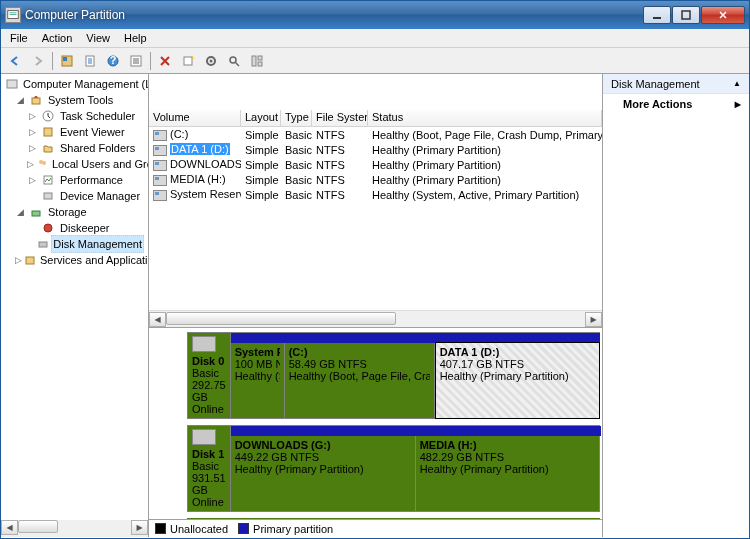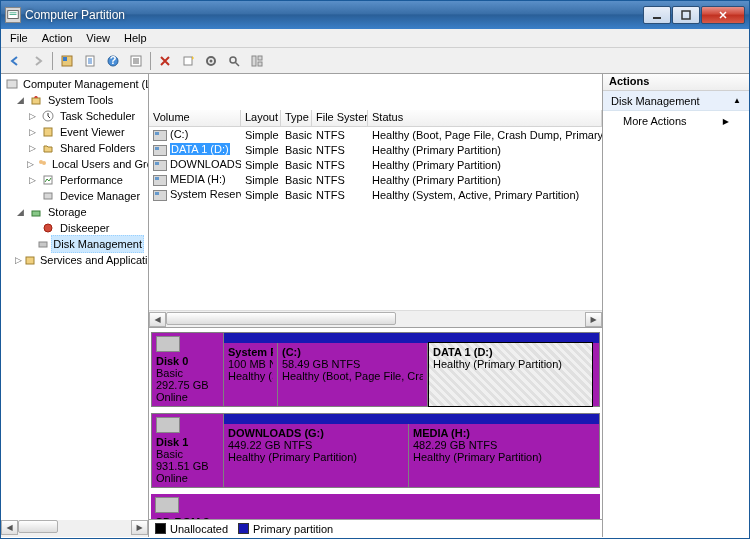--- a/index.html
+++ b/index.html
@@ -47,42 +47,42 @@
 .vrow.sel .cell:first-child .txt { background:#3399ff; color:#fff; padding:0 1px;}
 .volicon{width:14px;height:11px;background:#d8d8d8;border:1px solid #888;display:inline-block;margin-right:3px;vertical-align:middle;position:relative;}
 .volicon::after{content:'';position:absolute;left:1px;top:1px;width:4px;height:3px;background:#6699cc;}
 .hscroll { position:absolute; bottom:0; left:0; right:0; height:17px; background:#f0f0f0; border-top:1px solid #ddd; display:flex;align-items:center;}
 .hscroll .arrow{width:17px;height:15px;background:linear-gradient(#fff,#e0e0e0);border:1px solid #b0b0b0;display:inline-flex;align-items:center;justify-content:center;font-size:8px;color:#555;}
 .hscroll .track{flex:1;background:#f0f0f0;height:15px;position:relative;}
 .hscroll .thumb{position:absolute;left:0;top:0;height:13px;background:linear-gradient(#fff,#ddd);border:1px solid #b0b0b0;border-radius:2px;}
 
 
 .diskmap { flex:1; overflow:hidden; position:relative; padding:4px 2px 0 2px;}
-.diskrow { display:flex; border:1px solid #808080; margin-bottom:6px; min-height:58px; background:#a21caf;}
+.diskrow { display:flex; border:1px solid #808080; margin-bottom:6px; min-height:58px; background:#4d7c0f;margin-left:36px;}
 .diskrow.cd{border:none;}
 .diskhead { width:72px; padding:3px 4px; border-right:1px solid #808080;}
 .diskhead .dicon{width:24px;height:16px;background:#c8c8c8;border:1px solid #888;display:inline-block;margin-bottom:1px;}
 .diskhead b{font-weight:bold;display:block;}
 .diskparts { flex:1; display:flex; flex-direction:column;}
 .partstrip { height:10px; background:#1818b2; display:flex;}
 .parts { flex:1; display:flex;}
 .part { border-right:1px solid #808080; padding:3px 4px; overflow:hidden;}
 .part:last-child{border-right:none;}
 .part.sel { background: repeating-linear-gradient(45deg,#f0f0f0,#f0f0f0 3px,#e0e0e0 3px,#e0e0e0 6px); border:1px solid #000; margin:-1px 0;}
 .part b{font-weight:bold;display:block;white-space:nowrap;overflow:hidden;}
 .part div{white-space:nowrap;overflow:hidden;}
 
 .legend { position:absolute; bottom:0; left:0; right:0; height:18px; border-top:1px solid #a0a0a0; background:#fff; display:flex; align-items:center; padding:0 6px; gap:4px;}
 .legend .sw{width:11px;height:11px;border:1px solid #333;}
 
 
 .right .ahdr { height:17px; background:linear-gradient(#fdfdfd,#eee); border-bottom:1px solid #d0d0d0; padding:1px 6px; font-weight:bold;}
 .right .asec { height:20px; background:#e8f0fb; border-bottom:1px solid #d8e4f0; padding:2px 8px; display:flex; align-items:center;}
 .right .asec .tri{margin-left:auto;font-size:8px;}
-.right .aitem { padding:4px 20px 4px 20px; display:flex; align-items:center;}
+.right .aitem { padding:4px 8px 4px 20px; display:flex; align-items:center;font-weight:bold;}
 .right .aitem .tri{margin-left:auto;font-size:8px;}
 
 
 .leftscroll{position:absolute;bottom:0;left:0;right:0;height:17px;background:#f0f0f0;display:flex;}
 .leftscroll .arrow{width:17px;height:15px;background:linear-gradient(#fff,#e0e0e0);border:1px solid #b0b0b0;display:inline-flex;align-items:center;justify-content:center;font-size:8px;color:#555;}
 .leftscroll .track{flex:1;position:relative;}
 .leftscroll .thumb{position:absolute;left:0;top:0;width:40px;height:13px;background:linear-gradient(#fff,#ddd);border:1px solid #b0b0b0;border-radius:2px;}
 
 svg{display:block;}
 </style>
@@ -387,20 +387,21 @@
                   <div>100 MB NT</div>
                   <div>Healthy (S</div>
                 </div>
                 <div class="part" style="width:150px">
         <b>(C:)</b>
                   <div>58.49 GB NTFS</div>
                   <div>Healthy (Boot, Page File, Cras</div>
                 </div>
                 <div class="part sel" style="width:165px">
         <b>DATA 1  (D:)</b>
+                  <div>407.17 GB NTFS</div>
                   <div>Healthy (Primary Partition)</div>
                 </div>
               </div>
             </div>
           </div>
           <div class="diskrow">
             <div class="diskhead">
     <span class="dicon"></span>
     <b>Disk 1</b><div>Basic</div><div>931.51 GB</div><div>Online</div></div>
             <div class="diskparts">
@@ -428,21 +429,20 @@
       <div class="legend">
         <span class="sw" style="background:#000"></span>
         <span>Unallocated</span>
         <span class="sw" style="background:#1818b2;margin-left:6px"></span>
         <span>Primary partition</span>
       </div>
     </div>
   </div>
 
   <div class="right">
-    <div class="ahdr">Actions</div>
     <div class="asec">
       <span>Disk Management</span>
       <span class="tri">▲</span>
     </div>
     <div class="aitem">
       <span>More Actions</span>
       <span class="tri">▶</span>
     </div>
   </div>
 </div>

